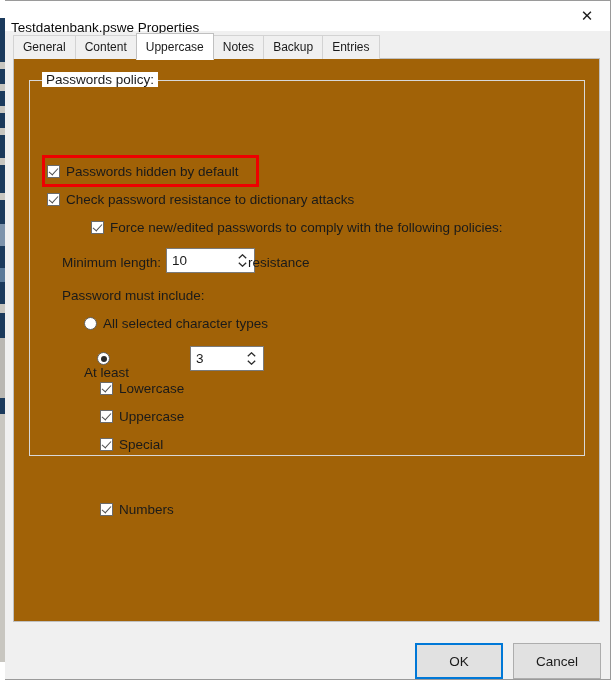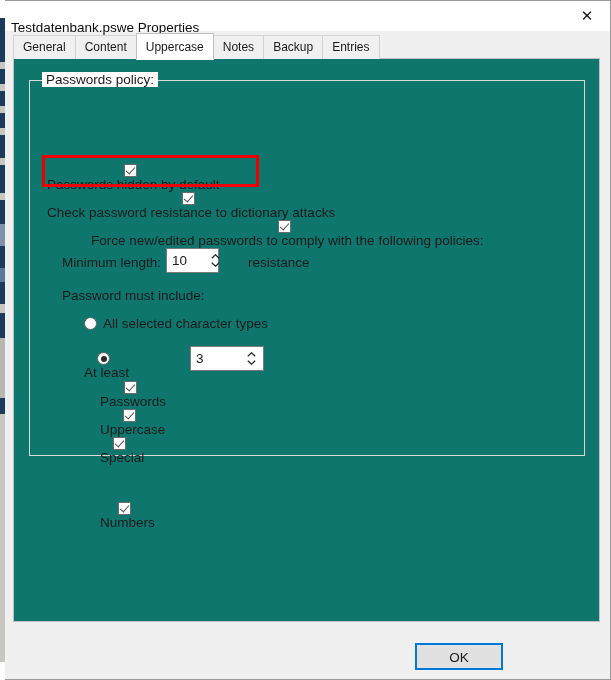--- a/index.html
+++ b/index.html
@@ -108,21 +108,21 @@
     z-index: 4;
     position: relative;
   }
 
   
   #tabpanel {
     position: absolute;
     left: 8px; top: 57px;
     width: 587px;
     height: 564px;
-    background: #0f766e;
+    background: #a16207;
     border: 1px solid #c0c0c0;
     box-sizing: border-box;
     z-index: 2;
   }
 
   
   #groupbox {
     position: absolute;
     left: 15px; top: 21px;
     width: 556px;
@@ -140,21 +140,20 @@
     white-space: nowrap;
   }
 
   
   .checkrow {
     position: absolute;
     display: flex;
     align-items: center;
     white-space: nowrap;
     cursor: default;
-    flex-direction: column;
   }
   .cbox {
     width: 13px; height: 13px;
     border: 1px solid #6b6b6b;
     background: #ffffff;
     box-sizing: border-box;
     position: relative;
     flex: none;
     margin-right: 6px;
   }
@@ -247,21 +246,21 @@
     width: 217px; height: 32px;
     border: 3px solid #ee0000;
     box-sizing: border-box;
     z-index: 6;
     pointer-events: none;
   }
 
   
   .dlgbutton {
     position: absolute;
-    width: 88px; height: 27px;
+    width: 88px; height: 36px;
     background: #e1e1e1;
     border: 1px solid #adadad;
     box-sizing: border-box;
     font-size: 13.5px;
     color: #1a1a1a;
     font-family: "Liberation Sans", sans-serif;
     cursor: default;
     padding: 0;
     line-height: 25px;
     text-align: center;
@@ -321,21 +320,21 @@
       <span class="clabel">Check password resistance to dictionary attacks</span>
     </div>
 
     <div class="checkrow" style="left:33px; top:161px;padding-left:44px;">
       <span class="cbox checked"></span>
       <span class="clabel">Force new/edited passwords to comply with the following policies:</span>
     </div>
 
     <div class="textlabel" style="left:48px; top:196px;">Minimum length:</div>
 
-    <div class="spinner" style="left:152px; top:189px; width:53px;gap:20px;">
+    <div class="spinner" style="left:152px; top:189px; width:89px;gap:20px;">
       <span class="sval">10</span>
       <span class="sbtns">
         <span class="sarrow up">
           <svg width="9" height="5" viewBox="0 0 9 5">
               <polyline points="0.8,4.2 4.5,0.8 8.2,4.2" fill="none" stroke="#2b2b2b" stroke-width="1.3"></polyline>
             </svg>
         </span>
         <span class="sarrow down">
           <svg width="9" height="5" viewBox="0 0 9 5">
               <polyline points="0.8,0.8 4.5,4.2 8.2,0.8" fill="none" stroke="#2b2b2b" stroke-width="1.3"></polyline>
@@ -370,21 +369,21 @@
           <svg width="9" height="5" viewBox="0 0 9 5">
               <polyline points="0.8,0.8 4.5,4.2 8.2,0.8" fill="none" stroke="#2b2b2b" stroke-width="1.3"></polyline>
             </svg>
         </span>
       </span>
     </div>
 
 
     <div class="checkrow" style="left:86px; top:322px;">
       <span class="cbox checked"></span>
-      <span class="clabel">Passwords</span>
+      <span class="clabel">Lowercase</span>
     </div>
 
     <div class="checkrow" style="left:86px; top:350px;">
       <span class="cbox checked"></span>
       <span class="clabel">Uppercase</span>
     </div>
 
     <div class="checkrow" style="left:86px; top:378px;">
       <span class="cbox checked"></span>
       <span class="clabel">Special</span>
@@ -392,13 +391,14 @@
 
     <div class="checkrow" style="left:86px; top:399px;margin-top:44px;">
       <span class="cbox checked"></span>
       <span class="clabel">Numbers</span>
     </div>
 
     <div id="highlight-box"></div>
   </div>
 
   <button class="dlgbutton default" style="left:410px; top:642px;">OK</button>
+  <button class="dlgbutton" style="left:508px; top:642px;">Cancel</button>
 </div>
 
 </body></html>

